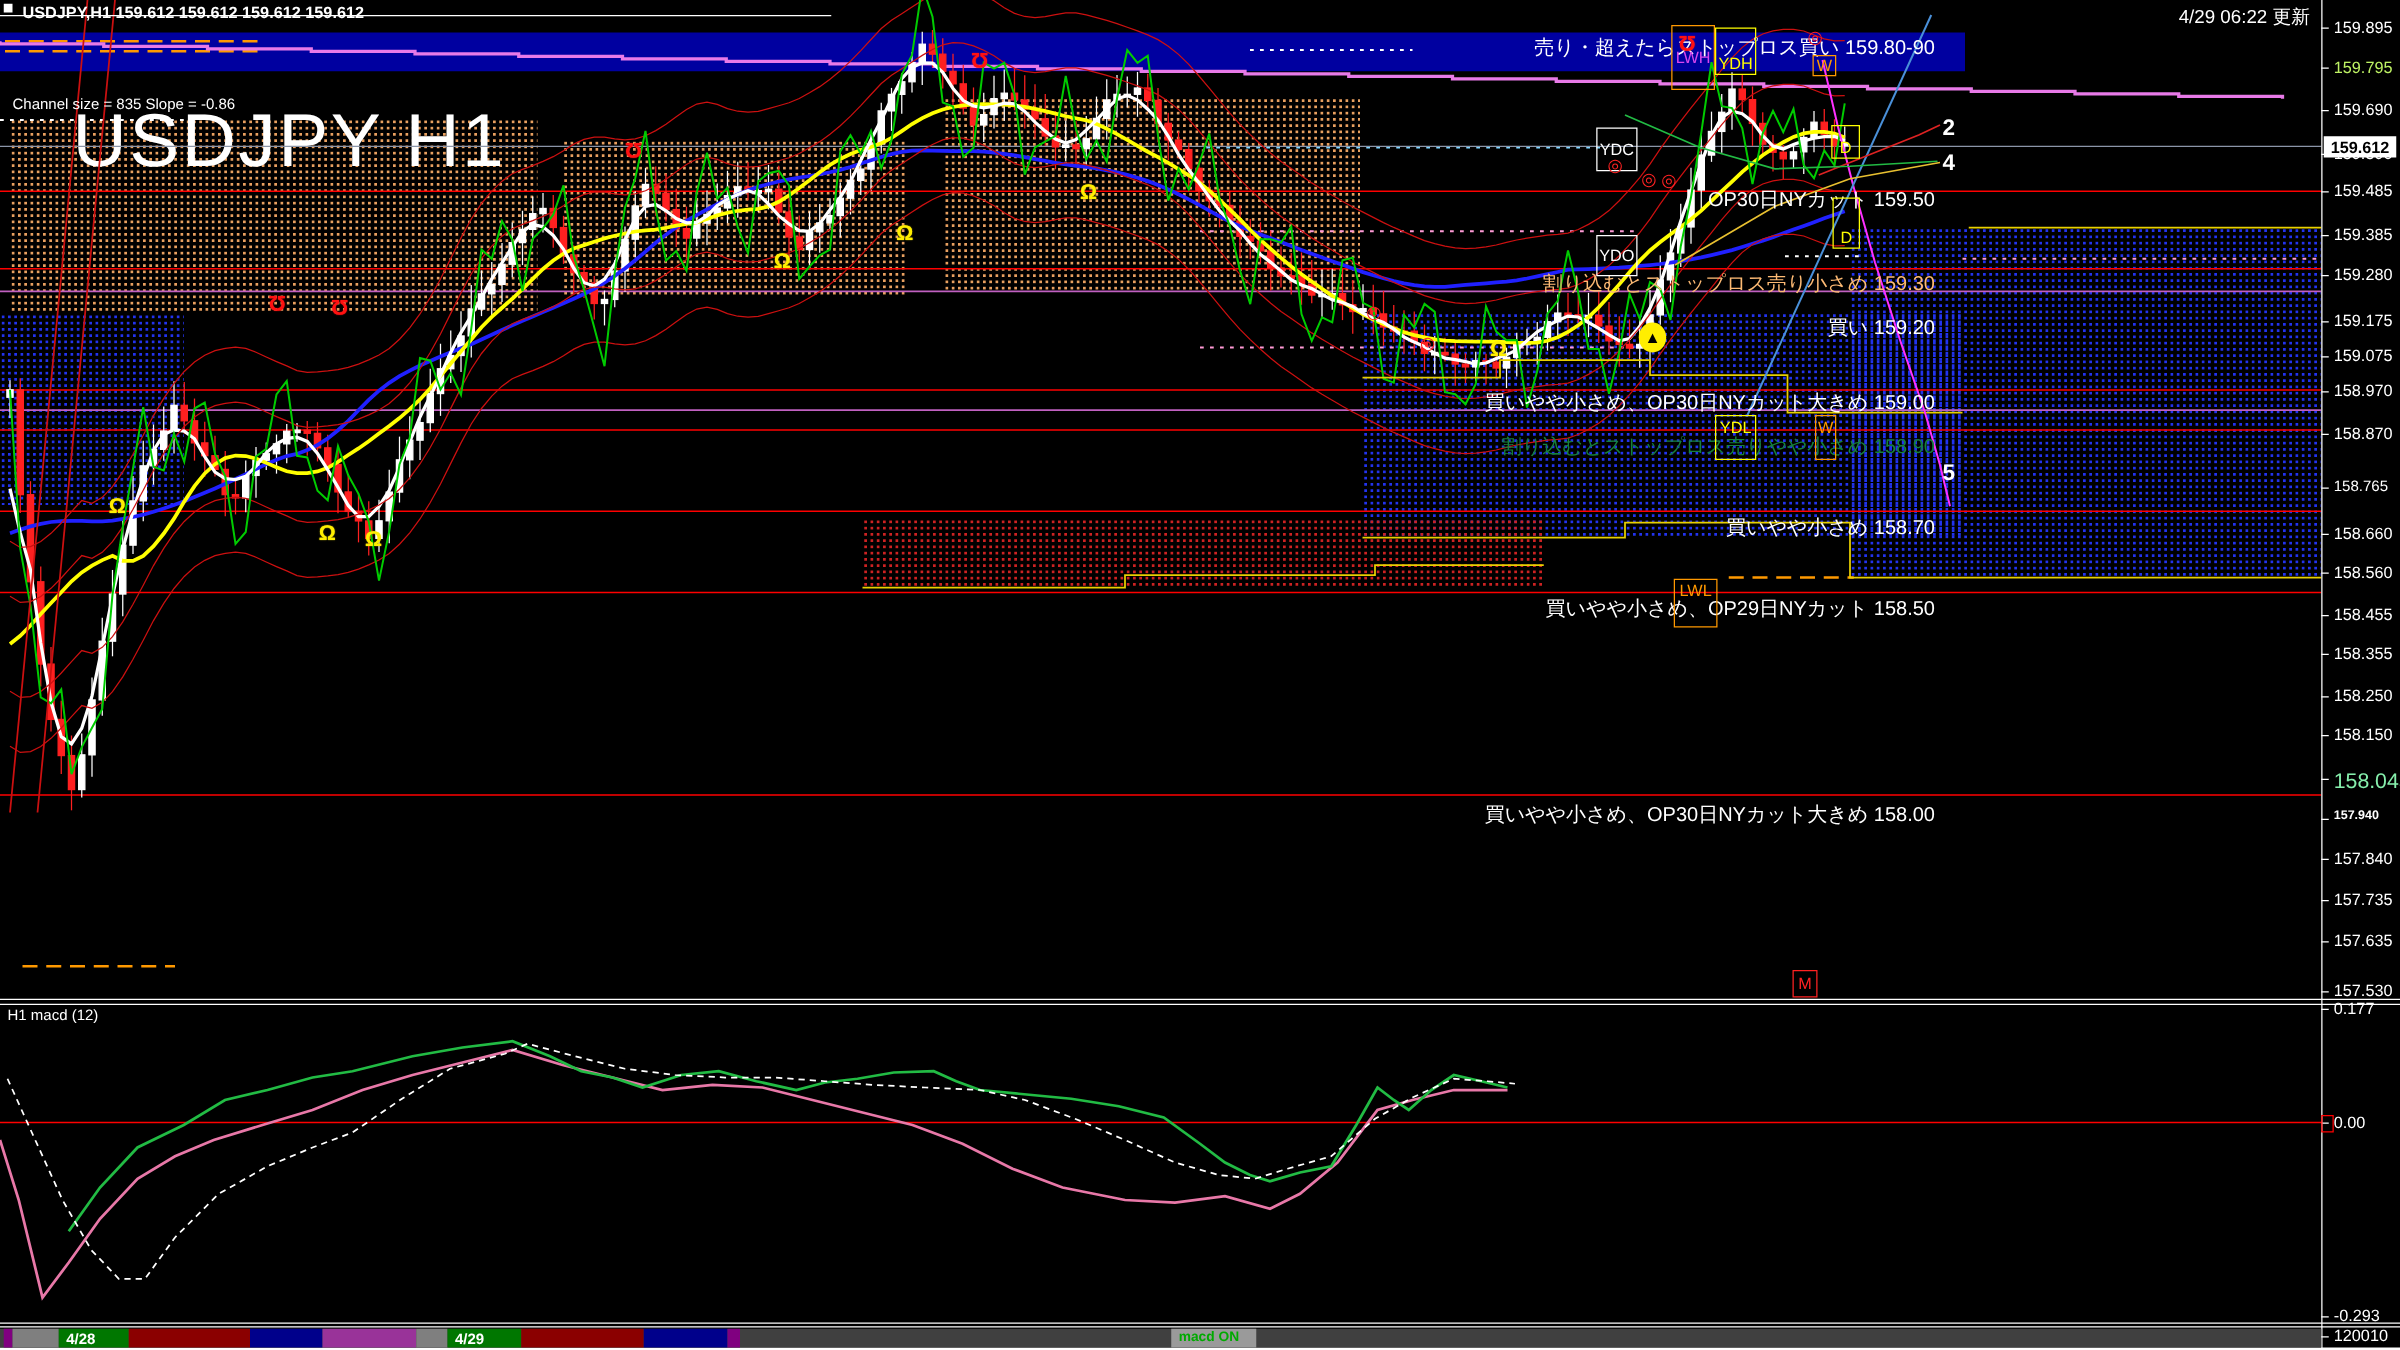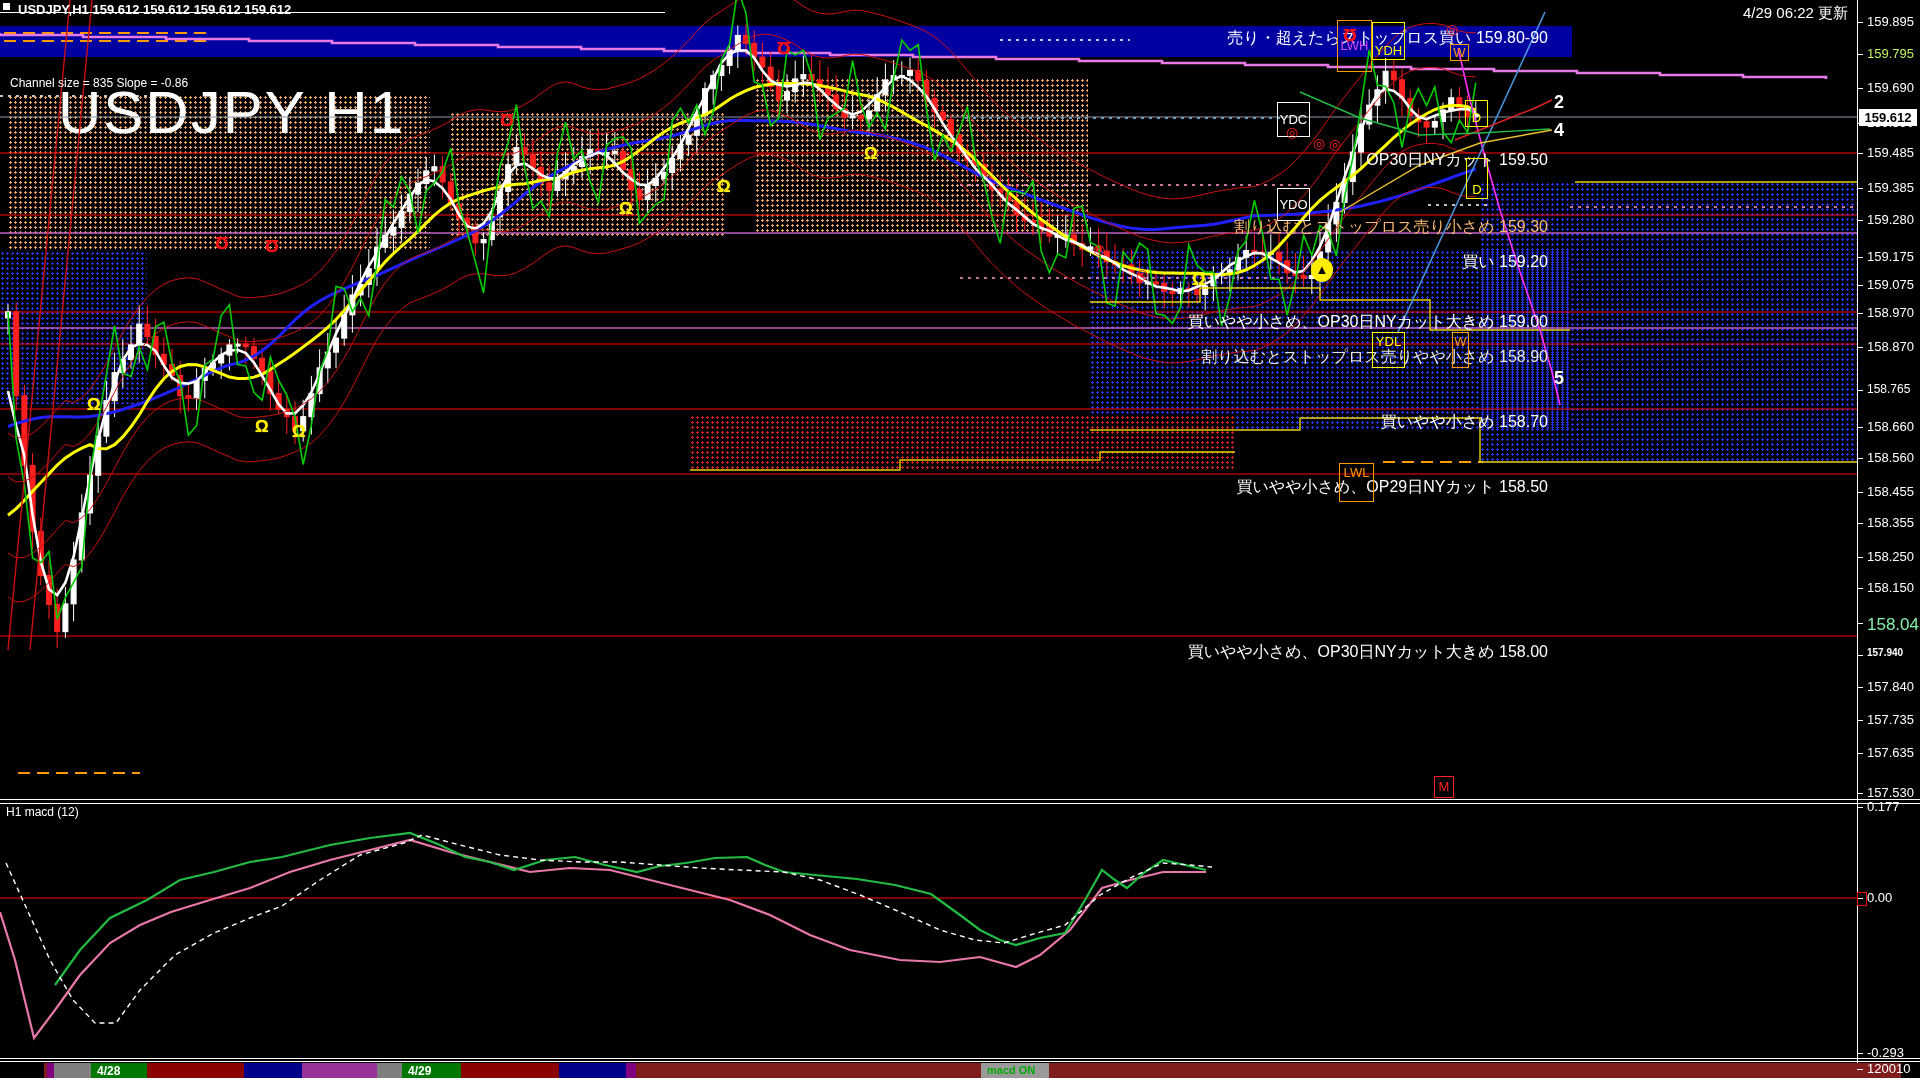--- a/index.html
+++ b/index.html
@@ -443,21 +443,21 @@
       <path d="M55,985 L80,950 L110,918 L147,900 L180,880 L214,872 L250,862 L282,857 L330,845 L370,838 L410,833 L440,845 L465,857 L490,862 L514,870 L545,860 L575,857 L605,865 L637,872 L660,866 L686,863 L715,858 L747,857 L765,865 L784,872 L815,875 L857,879 L895,885 L931,894 L960,915 L980,930 L1000,940 L1016,945 L1040,938 L1065,933 L1085,900 L1102,870 L1115,880 L1127,888 L1145,872 L1163,860 L1185,865 L1206,870" stroke="#22bb44" stroke-width="2.2" fill="none"></path>
       <path d="M6,863 L25,905 L50,960 L73,1000 L95,1023 L116,1023 L140,990 L175,955 L214,933 L250,918 L282,906 L320,880 L360,855 L404,843 L422,835 L460,845 L500,855 L540,860 L580,862 L620,862 L660,865 L700,868 L740,870 L784,872 L820,880 L860,895 L900,912 L940,930 L975,940 L1004,943 L1030,935 L1065,925 L1100,895 L1130,878 L1163,863 L1190,865 L1212,867" stroke="#ffffff" stroke-width="1.4" fill="none" stroke-dasharray="5,4"></path>
     </svg>
 
   <div id="overlay" style="position:absolute;left:0;top:0;width:100%;height:100%;z-index:5;">
       <div class="anno" style="right: 372px; top: 28px; font-size: 16px; color: rgb(255, 255, 255); white-space: nowrap; position: absolute;">売り・超えたらストップロス買い 159.80-90</div>
       <div class="anno" style="right: 372px; top: 150px; font-size: 16px; color: rgb(255, 255, 255); white-space: nowrap; position: absolute;">OP30日NYカット 159.50</div>
       <div class="anno" style="right: 372px; top: 217px; font-size: 16px; color: #fdba74; white-space: nowrap; position: absolute;">割り込むとストップロス売り小さめ 159.30</div>
       <div class="anno" style="right: 372px; top: 252px; font-size: 16px; color: rgb(255, 255, 255); white-space: nowrap; position: absolute;">買い 159.20</div>
       <div class="anno" style="right: 372px; top: 312px; font-size: 16px; color: rgb(255, 255, 255); white-space: nowrap; position: absolute;">買いやや小さめ、OP30日NYカット大きめ 159.00</div>
-      <div class="anno" style="right: 372px; top: 347px; font-size: 16px; color: #e5e5e5; white-space: nowrap; position: absolute;">割り込むとストップロス売りやや小さめ 158.90</div>
+      <div class="anno" style="right: 372px; top: 347px; font-size: 16px; color: #15803d; white-space: nowrap; position: absolute;">割り込むとストップロス売りやや小さめ 158.90</div>
       <div class="anno" style="right: 372px; top: 412px; font-size: 16px; color: rgb(255, 255, 255); white-space: nowrap; position: absolute;">買いやや小さめ 158.70</div>
       <div class="anno" style="right: 372px; top: 477px; font-size: 16px; color: rgb(255, 255, 255); white-space: nowrap; position: absolute;">買いやや小さめ、OP29日NYカット 158.50</div>
       <div class="anno" style="right: 372px; top: 642px; font-size: 16px; color: rgb(255, 255, 255); white-space: nowrap; position: absolute;">買いやや小さめ、OP30日NYカット大きめ 158.00</div>
       <div style="left: 1554px; top: 92px; font-size: 18px; font-weight: bold; color: rgb(255, 255, 255); position: absolute;">2</div>
       <div style="left: 1554px; top: 120px; font-size: 18px; font-weight: bold; color: rgb(255, 255, 255); position: absolute;">4</div>
       <div style="left: 1554px; top: 368px; font-size: 18px; font-weight: bold; color: rgb(255, 255, 255); position: absolute;">5</div>
       <div style="left: 1337px; top: 20px; width: 33px; height: 50px; border: 1px solid rgb(255, 153, 0); color: #d946ef; font-size: 13px; position: absolute;">
         <div style="position: absolute; left: 50%; transform: translateX(-50%); white-space: nowrap; top: 17px;">LWH</div>
       </div>
       <div style="left: 1372px; top: 22px; width: 31px; height: 36px; border: 1px solid rgb(255, 255, 0); color: rgb(255, 255, 0); font-size: 13px; position: absolute;">
@@ -580,21 +580,21 @@
       <div style="left: 1857px; top: 898px; width: 6px; height: 1px; background: rgb(255, 255, 255); z-index: 8; position: absolute;"></div>
       <div style="left: 1867px; top: 890px; color: rgb(255, 255, 255); font-size: 13px; z-index: 8; position: absolute;">0.00</div>
       <div style="left: 1857px; top: 892px; width: 8px; height: 12px; border: 1px solid rgb(255, 0, 0); z-index: 8; position: absolute;"></div>
       <div style="left: 1857px; top: 1053px; width: 6px; height: 1px; background: rgb(255, 255, 255); z-index: 8; position: absolute;"></div>
       <div style="left: 1867px; top: 1045px; color: rgb(255, 255, 255); font-size: 13px; z-index: 8; position: absolute;">-0.293</div>
       <div style="left: 1857px; top: 1069px; width: 6px; height: 1px; background: rgb(255, 255, 255); z-index: 8; position: absolute;"></div>
       <div style="left: 1867px; top: 1061px; color: rgb(255, 255, 255); font-size: 13px; z-index: 8; position: absolute;">120010</div>
       <div style="left: 1859px; top: 109px; width: 58px; height: 17px; background: rgb(255, 255, 255); color: rgb(0, 0, 0); font-size: 13px; font-weight: bold; text-align: center; line-height: 17px; z-index: 9; position: absolute;">159.612</div>
     </div>
 
-  <div class="abs" id="timeline" style="left:0;top:1063px;width:1857px;height:15px;background:#7f1d1d;z-index:7;margin-left:44px;">
+  <div class="abs" id="timeline" style="left:0;top:1063px;width:1857px;height:15px;background:#404040;z-index:7;">
       <div class="seg" style="left: 3px; width: 7px; background: rgb(128, 0, 128);"></div>
       <div class="seg" style="left: 10px; width: 37px; background: rgb(127, 127, 127);"></div>
       <div class="seg" style="left: 47px; width: 56px; background: rgb(0, 119, 0);"></div>
       <div class="segtxt" style="left: 53px;">4/28</div>
       <div class="seg" style="left: 103px; width: 97px; background: rgb(139, 0, 0);"></div>
       <div class="seg" style="left: 200px; width: 58px; background: rgb(0, 0, 139);"></div>
       <div class="seg" style="left: 258px; width: 75px; background: rgb(153, 51, 153);"></div>
       <div class="seg" style="left: 333px; width: 25px; background: rgb(127, 127, 127);"></div>
       <div class="seg" style="left: 358px; width: 59px; background: rgb(0, 119, 0);"></div>
       <div class="segtxt" style="left: 364px;">4/29</div>

